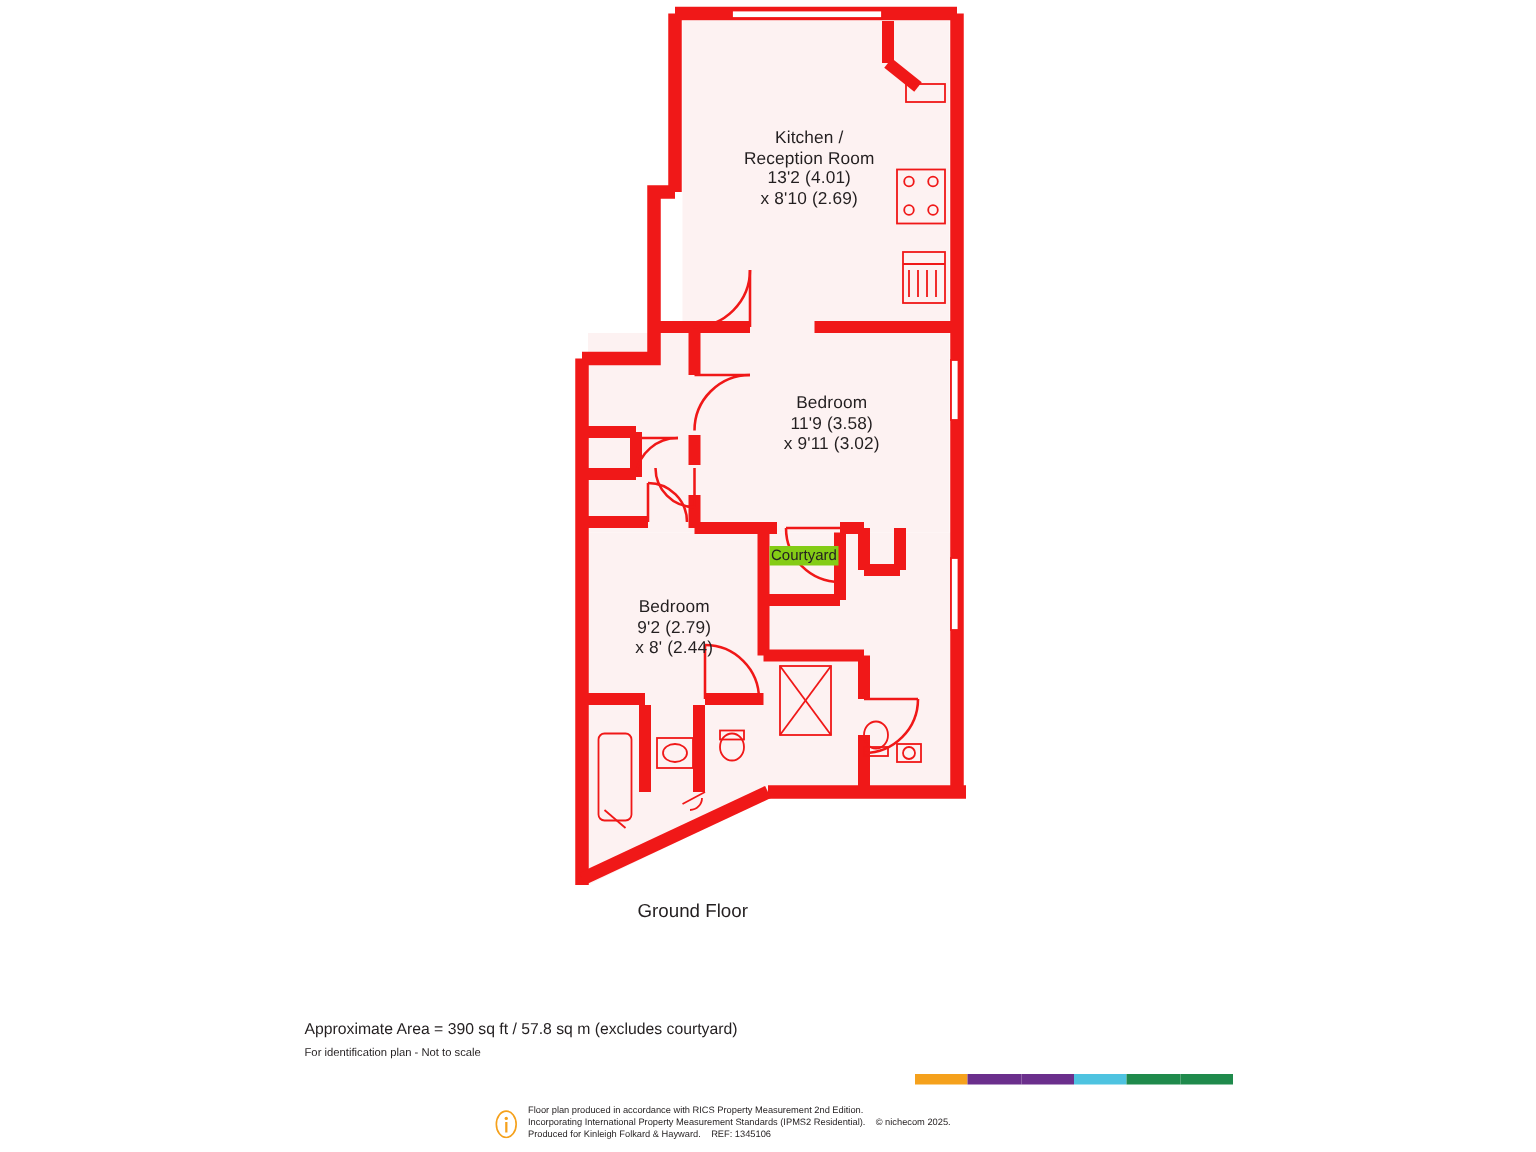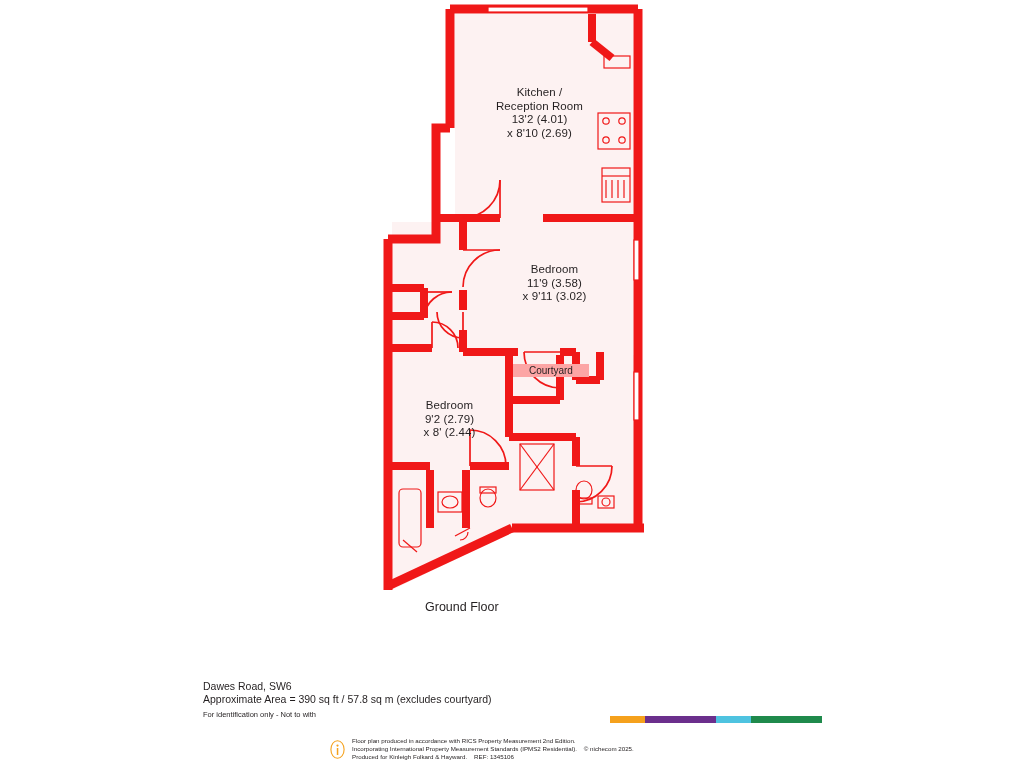--- a/index.html
+++ b/index.html
@@ -24,22 +24,22 @@
     font-size: 11.5px;
     line-height: 13.5px;
     color: #231f20;
     white-space: pre-line;
     letter-spacing: 0.1px;
   }
   .courtyard-label {
     position: absolute;
     font-size: 10px;
     color: #231f20;
-    background: #fca5a5;
-    padding: 1px 16px;
+    background: #84cc16;
+    padding: 1px 1px;
   }
   .floor-title {
     position: absolute;
     font-size: 12.5px;
     color: #231f20;
     margin-left: 39px;
   }
 
   .footer {
     position: absolute;
@@ -252,23 +252,22 @@
 x 8' (2.44)</div>
 
   <div class="courtyard-label" style="left:513px; top:364px;">Courtyard</div>
 
   <div class="floor-title" style="left:386px; top:600px;">Ground Floor</div>
 </div>
 
 <div class="footer">
 
   <div class="addr">
-    <div>Dawes Road, SW6</div>
     <div class="line2">Approximate Area = 390 sq ft / 57.8 sq m (excludes courtyard)</div>
-    <div class="line3">For identification only - Not to with</div>
+    <div class="line3">For identification plan - Not to scale</div>
   </div>
 
 
   <div class="brand-bars">
     <span style="background:#f5a11c"></span>
     <span style="background:#6b2f8c"></span>
     <span style="background:#6b2f8c"></span>
     <span style="background:#4ec3e0"></span>
     <span style="background:#1f8a4c"></span>
     <span style="background:#1f8a4c"></span>

